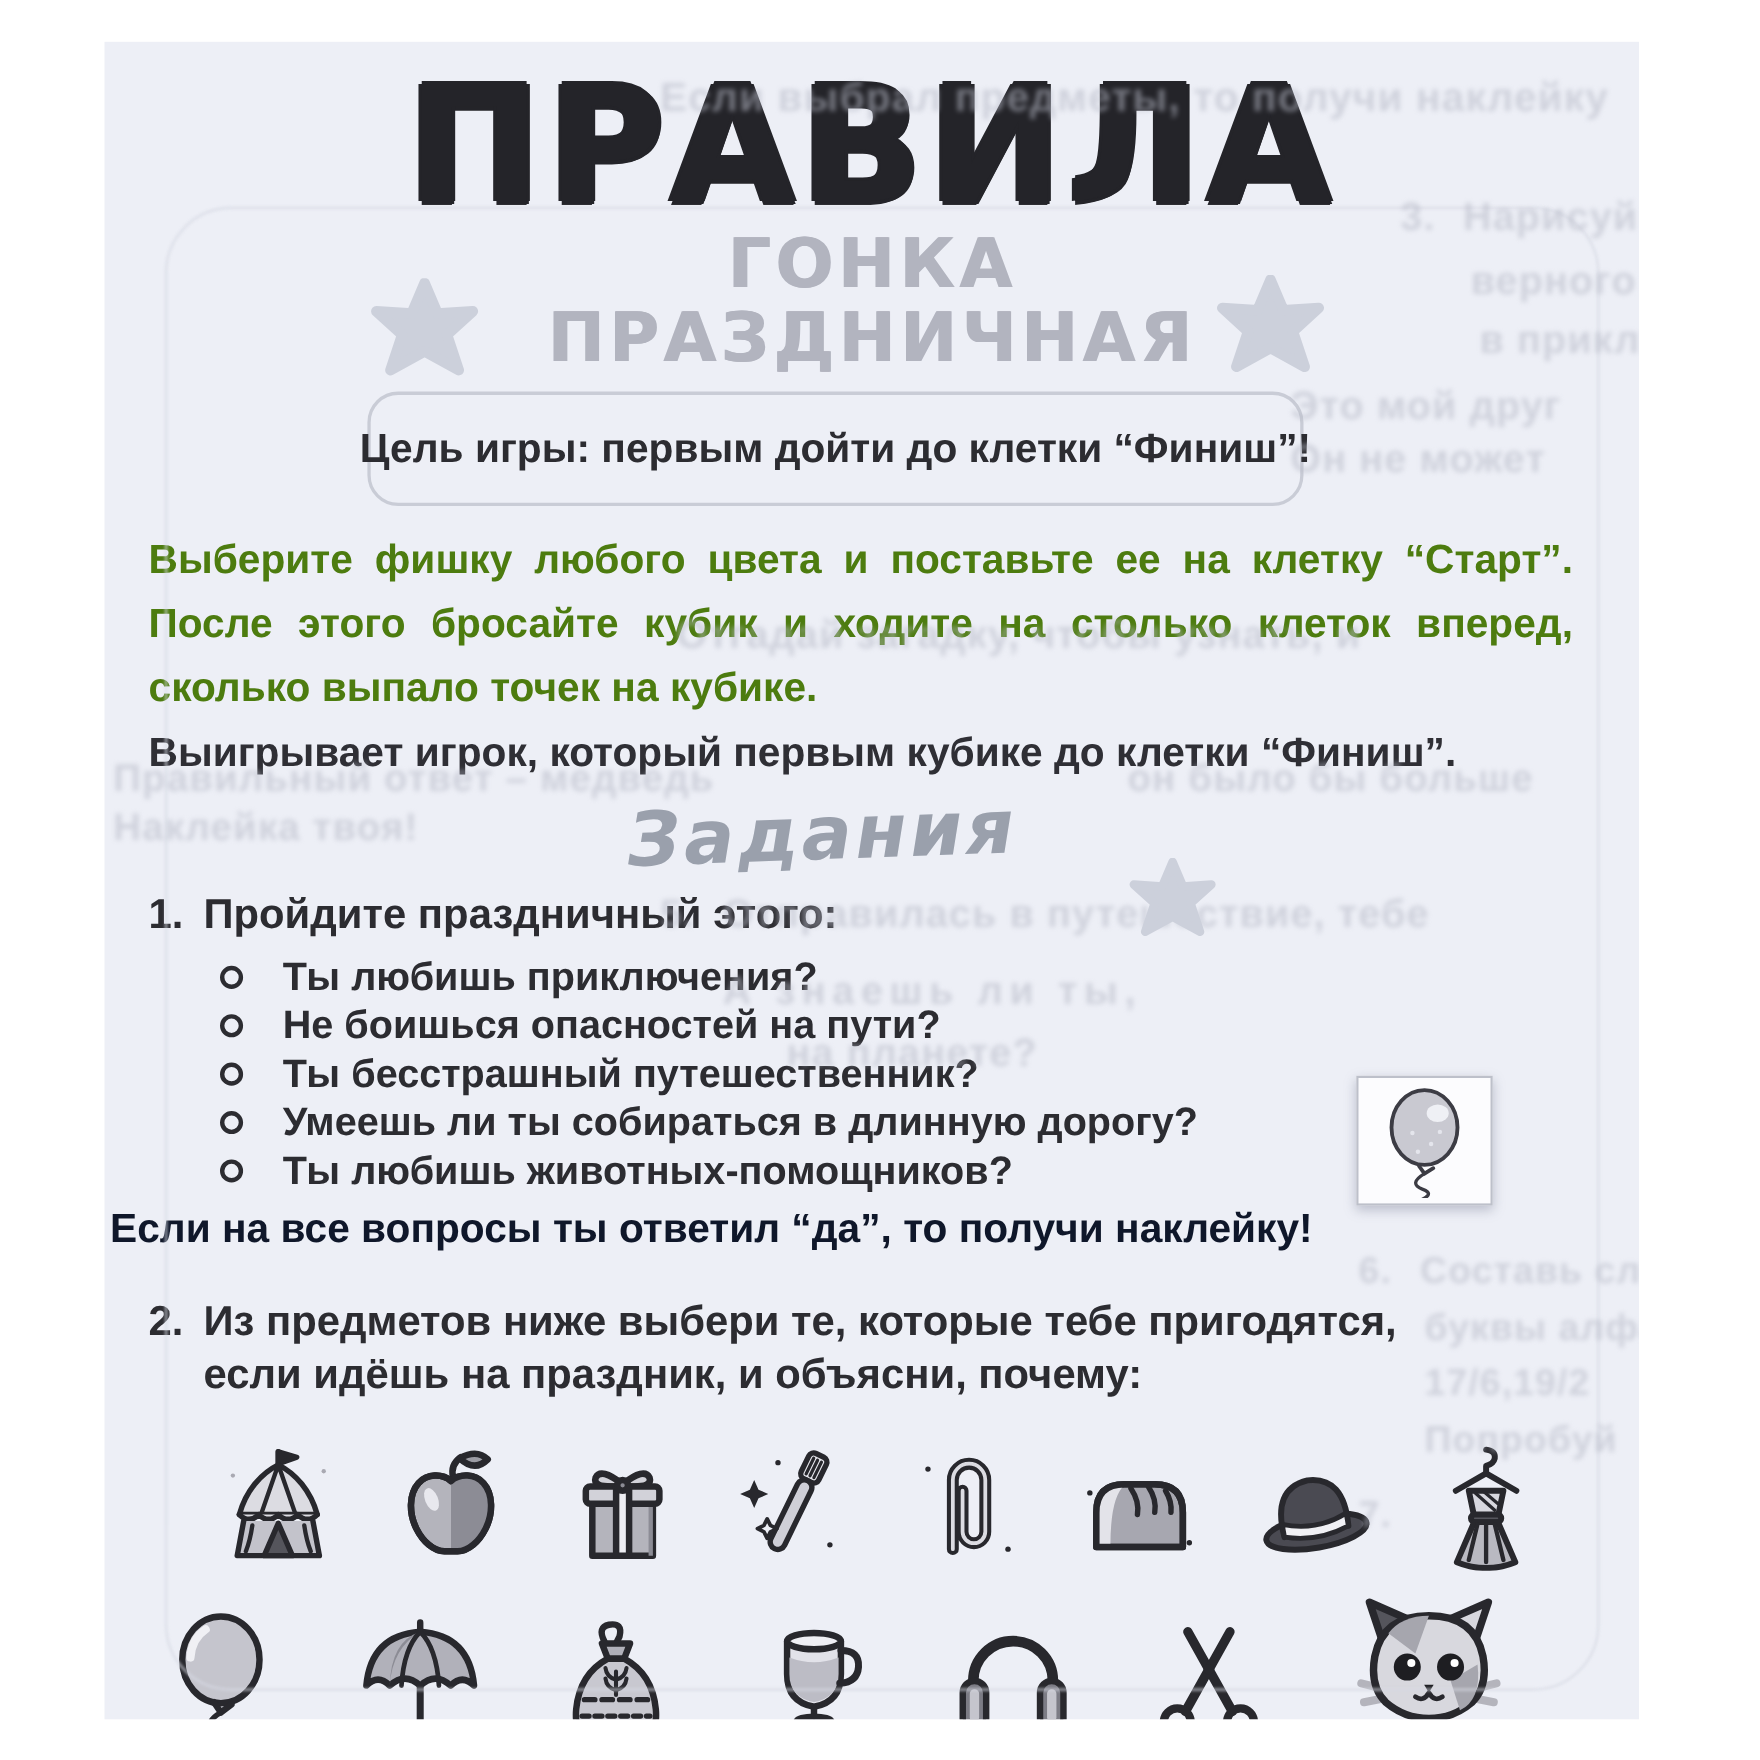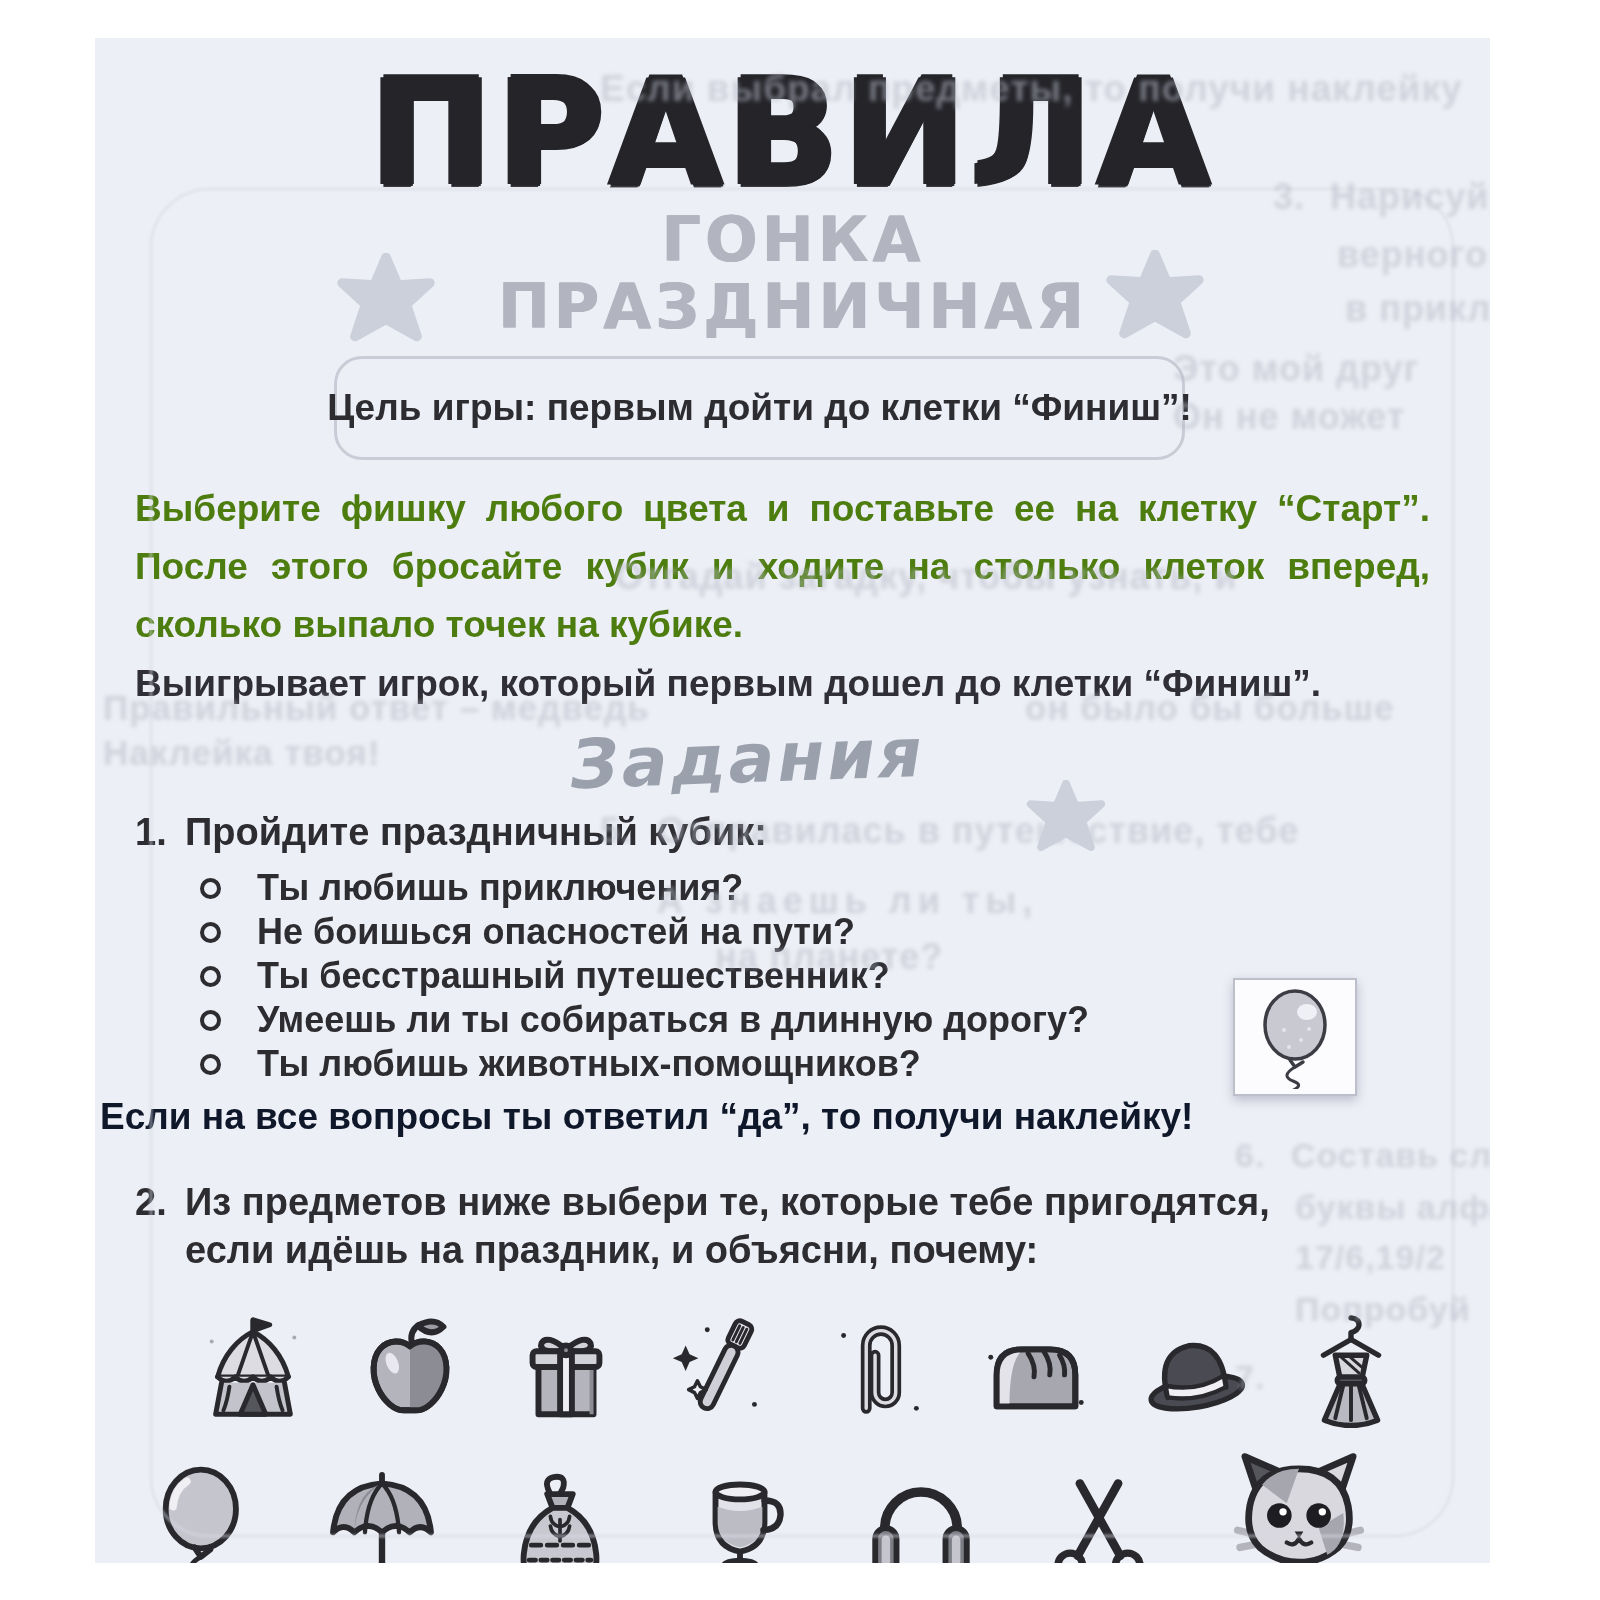--- a/index.html
+++ b/index.html
@@ -131,26 +131,26 @@
   <div class="subtitle">
     <span class="line">ГОНКА</span>
     <span class="line">ПРАЗДНИЧНАЯ</span>
   </div>
 
   <div class="goal-box">
     <span class="goal-text">Цель игры: первым дойти до клетки “Финиш”!</span>
   </div>
 
   <p class="p1">Выберите фишку любого цвета и поставьте ее на клетку “Старт”. После этого бросайте кубик и ходите на столько клеток вперед, сколько выпало точек на кубике.</p>
-  <p class="p2">Выигрывает игрок, который первым дошел до клетки “Финиш”.</p>
+  <p class="p2">Выигрывает игрок, который первым кубике до клетки “Финиш”.</p>
 
   <div class="tasks-heading">Задания</div>
 
   <div class="task-line">
-    <span class="task-num">1.</span><span>Пройдите праздничный кубик:</span>
+    <span class="task-num">1.</span><span>Пройдите праздничный этого:</span>
   </div>
 
   <ul class="questions">
     <li>
         <span class="q-bullet"></span>
         <span>Ты любишь приключения?</span>
       </li>
     <li>
         <span class="q-bullet"></span>
         <span>Не боишься опасностей на пути?</span>

